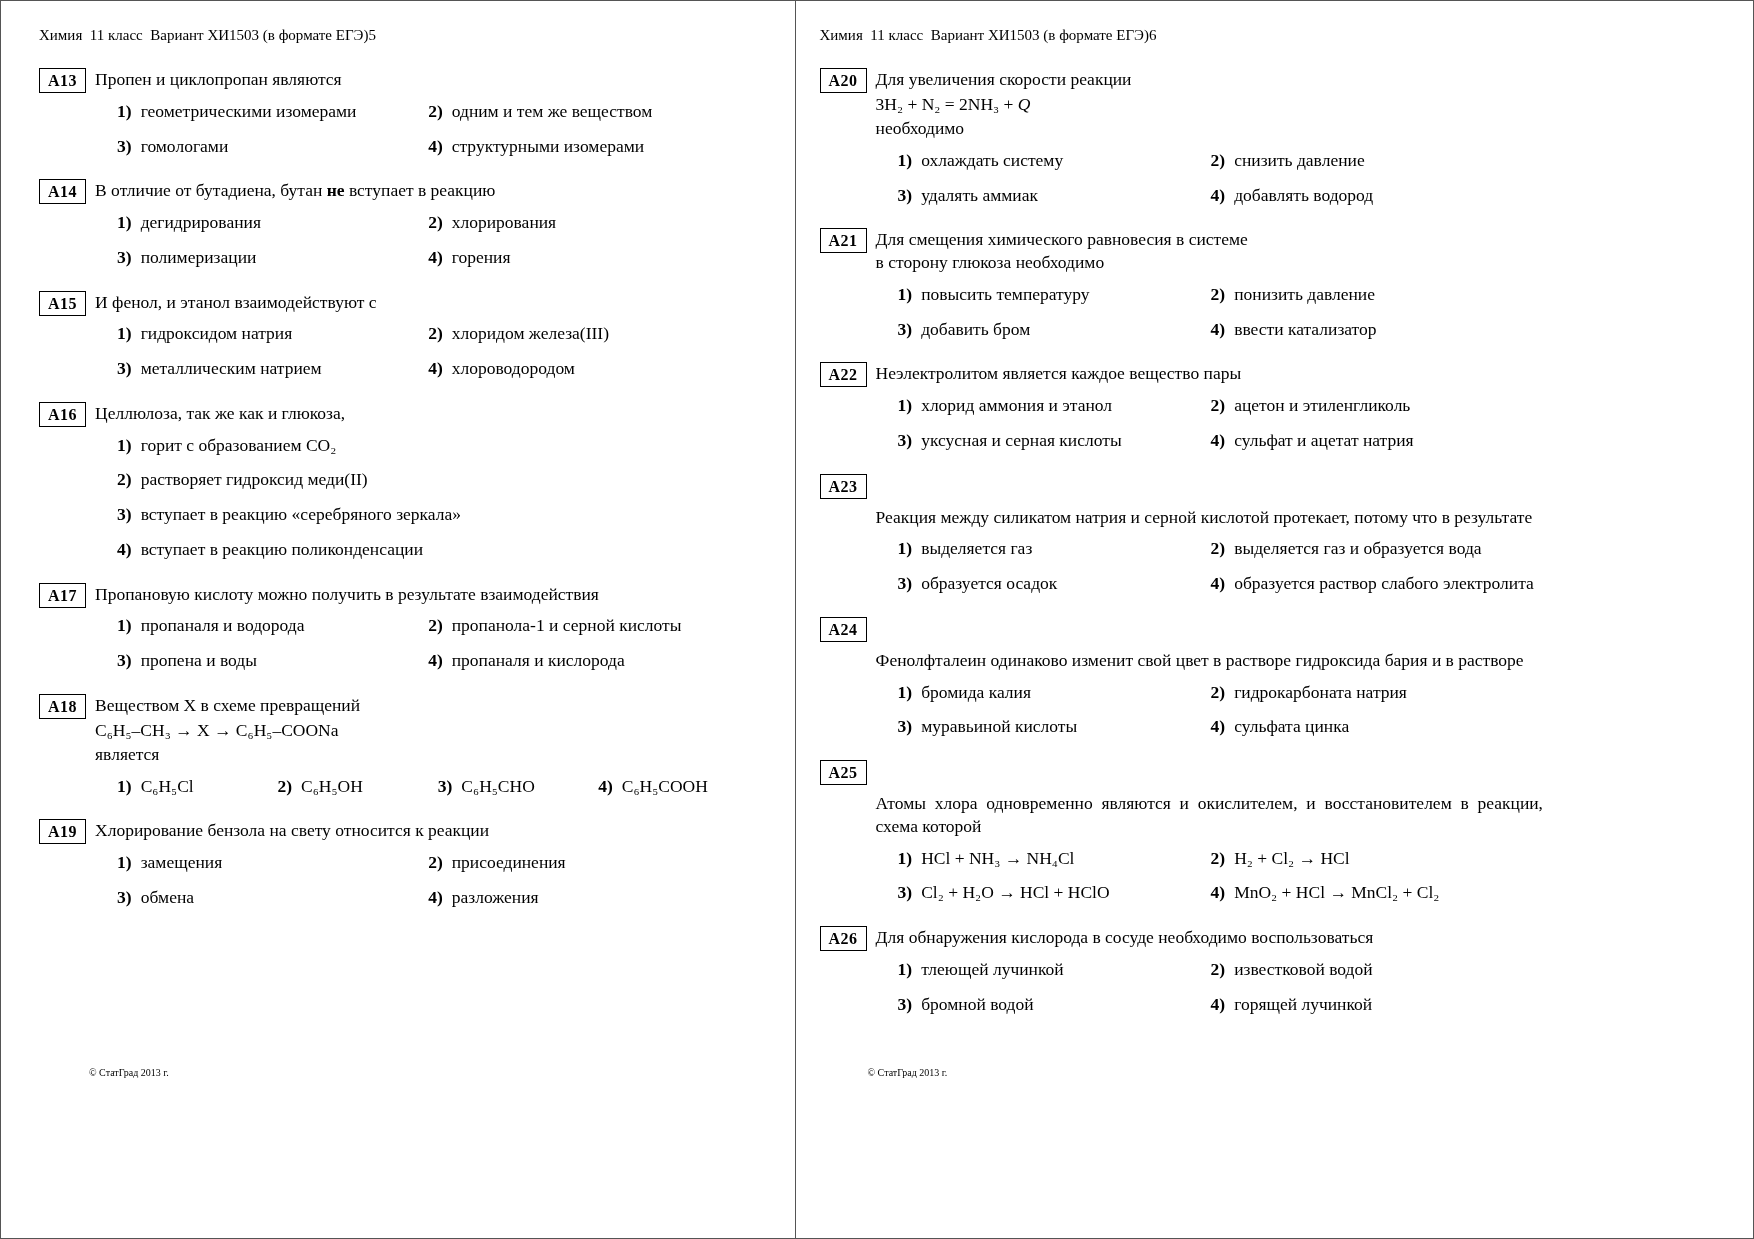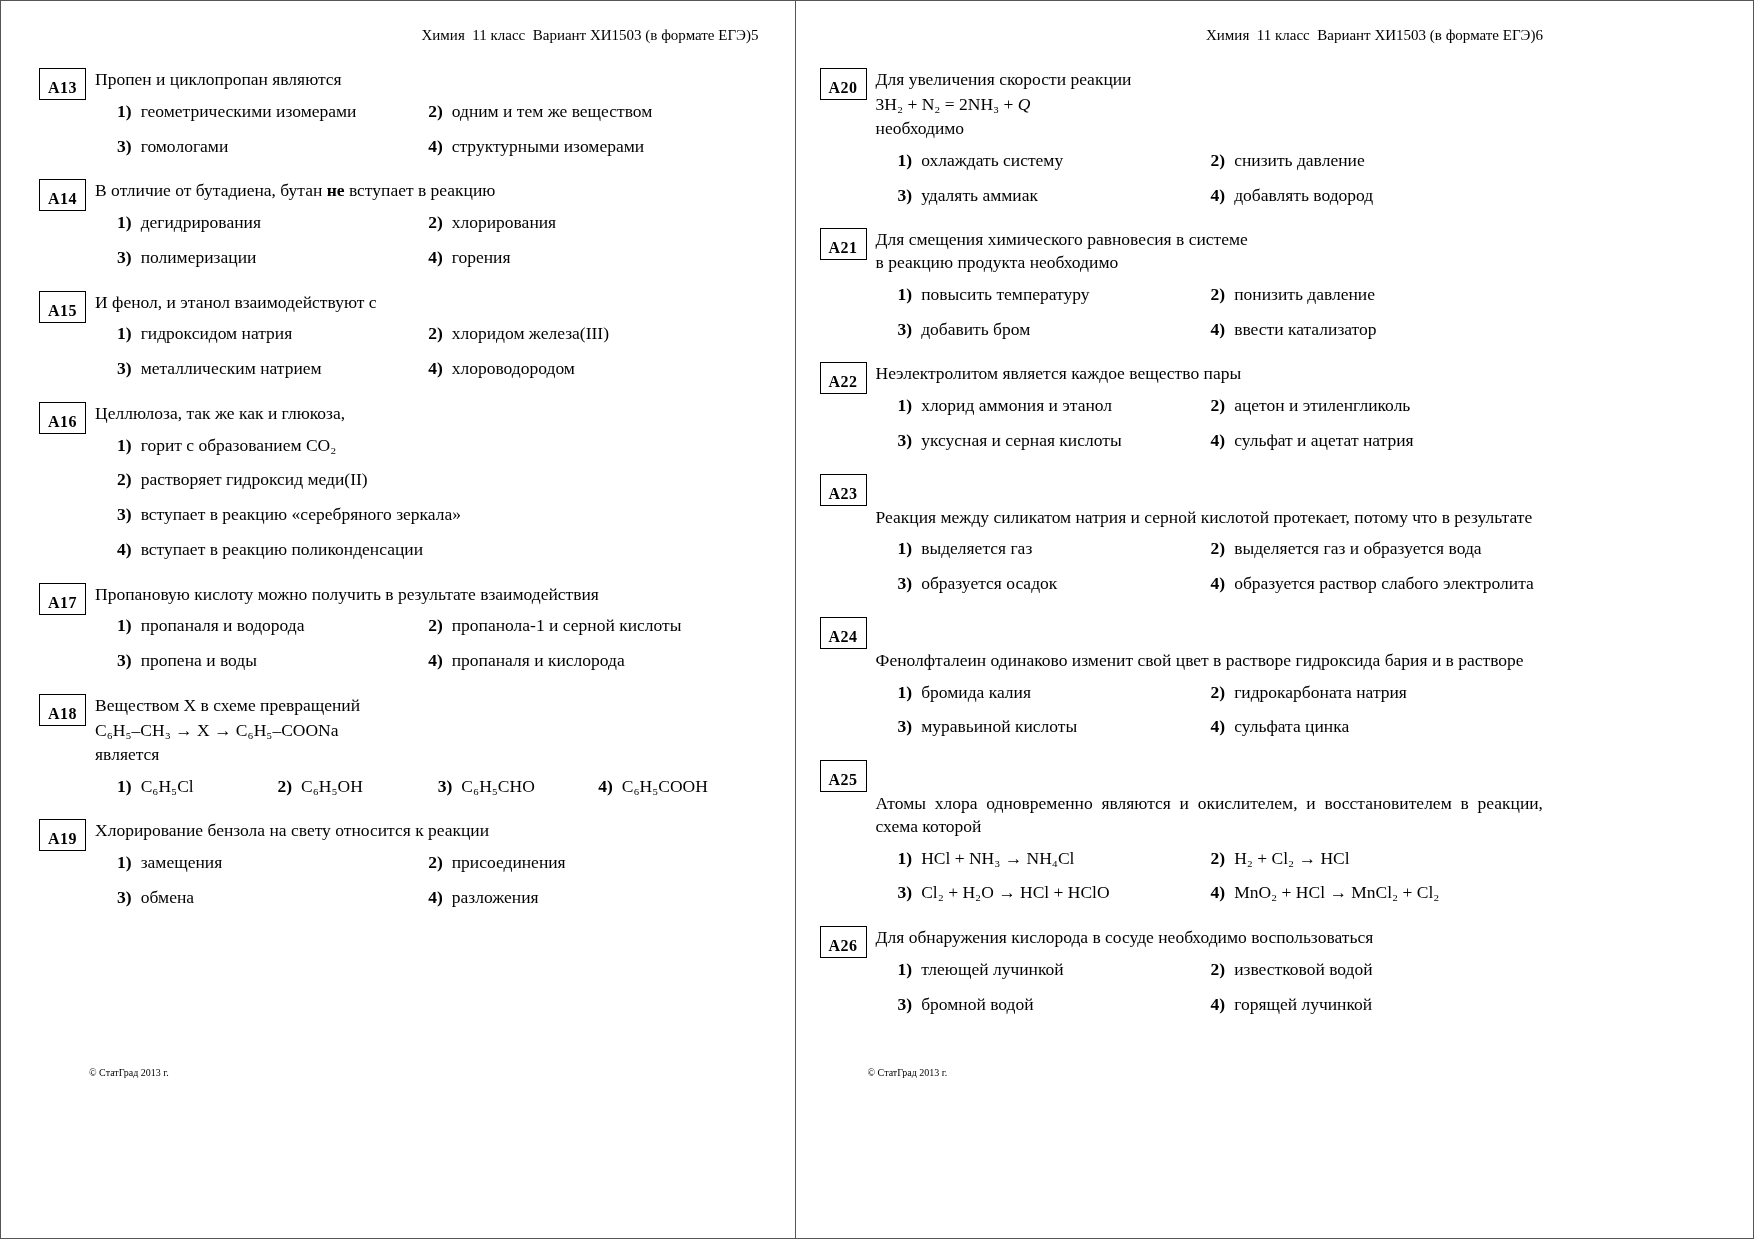--- a/index.html
+++ b/index.html
@@ -14,31 +14,31 @@
     background:#fff;
     border:1px solid #555;
     display:flex;
     position:relative;
   }
   .page { position:relative; height:100%; }
   .page.left  { width:795px; border-right:1px solid #555; padding:26px 36px 0 38px; }
   .page.right { width:958px; padding:26px 210px 0 24px; }
 
   .pghead {
-    display:flex; justify-content:flex-end; align-items:baseline;
+    display:flex; justify-content:flex-start; align-items:baseline;
     font-size:15px; margin-bottom:24px;
   }
   .ptitle { white-space:pre; }
   .pnum { }
 
   .question { display:flex; align-items:flex-start; margin-bottom:22px; }
   .qlabel {
     border:1.5px solid #000;
     font-weight:bold; font-size:16px;
-    padding:9px 8px 2px 8px;
+    padding:2px 8px 2px 8px;
     margin-right:9px;
     letter-spacing:.5px;
     flex:0 0 auto;
     line-height:1.2;
   }
   .qbody { flex:1 1 auto; font-size:17.5px; line-height:1.3; min-width:0; }
   .qtext { margin:0; }
   .qtext.just { text-align:justify;margin-top:32px; }
   .qformula { text-align:left; line-height:1.5; }
 
@@ -272,21 +272,21 @@
                 <b class="onum">4)</b>
                 <span>добавлять водород</span>
               </div>
             </div>
           </div>
         </div>
         <div class="question">
           <div class="qlabel">А21</div>
           <div class="qbody">
             <p class="qtext"><span>Для смещения химического равновесия в системе</span></p>
-            <p class="qtext">в реакцию продукта необходимо</p>
+            <p class="qtext">в сторону глюкоза необходимо</p>
             <div class="opts cols2">
               <div class="opt">
                 <b class="onum">1)</b>
                 <span>повысить температуру</span>
               </div>
               <div class="opt">
                 <b class="onum">2)</b>
                 <span>понизить давление</span>
               </div>
               <div class="opt">

